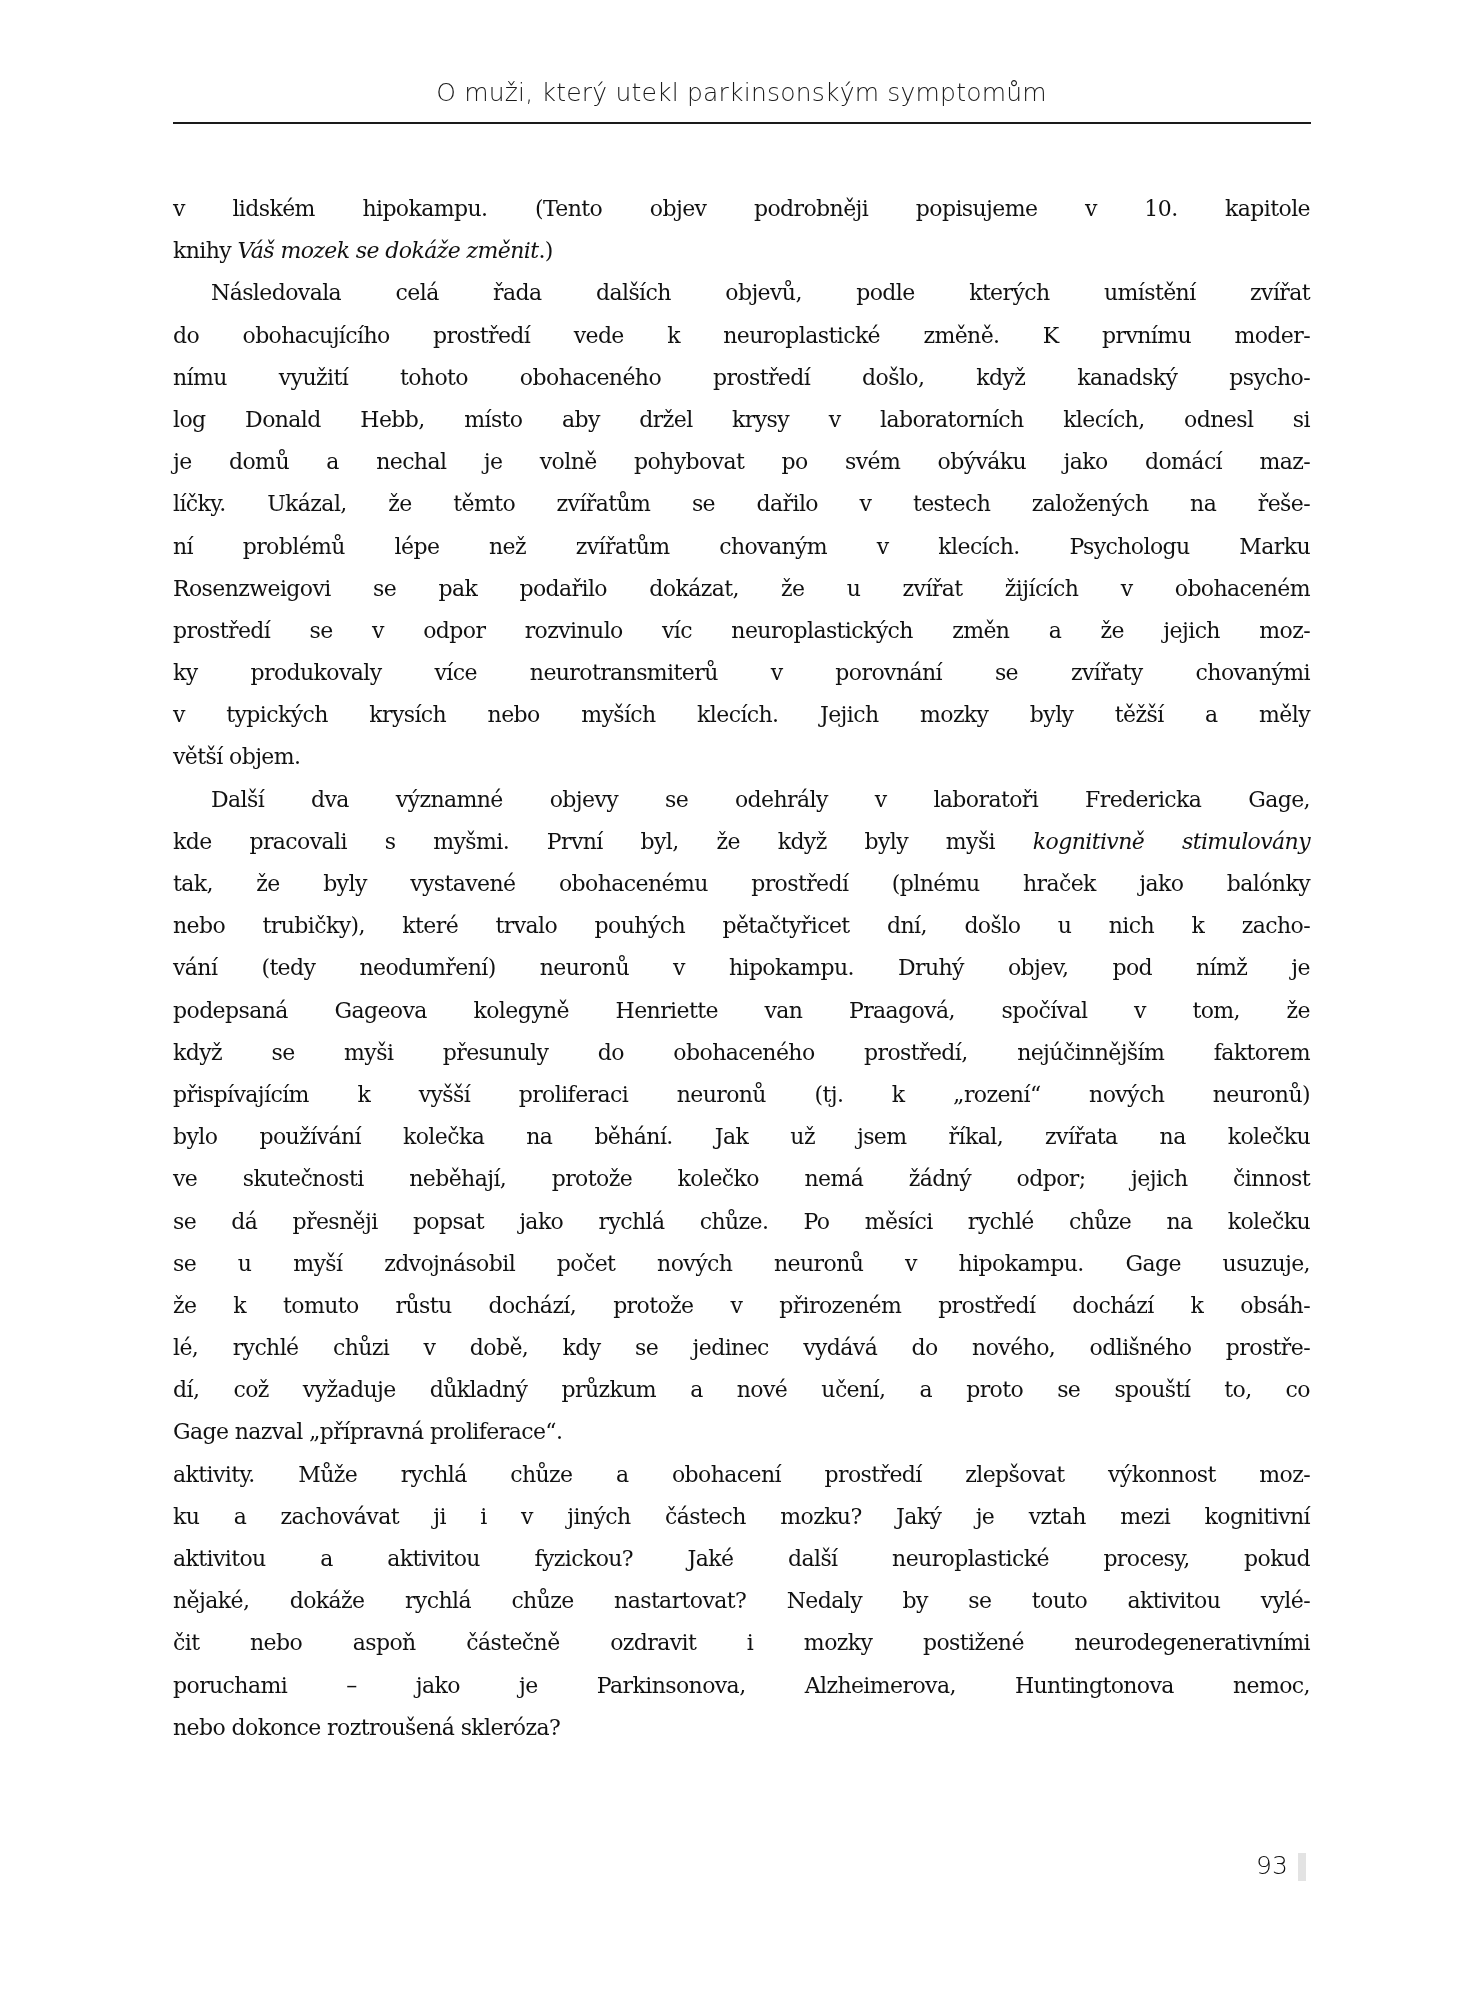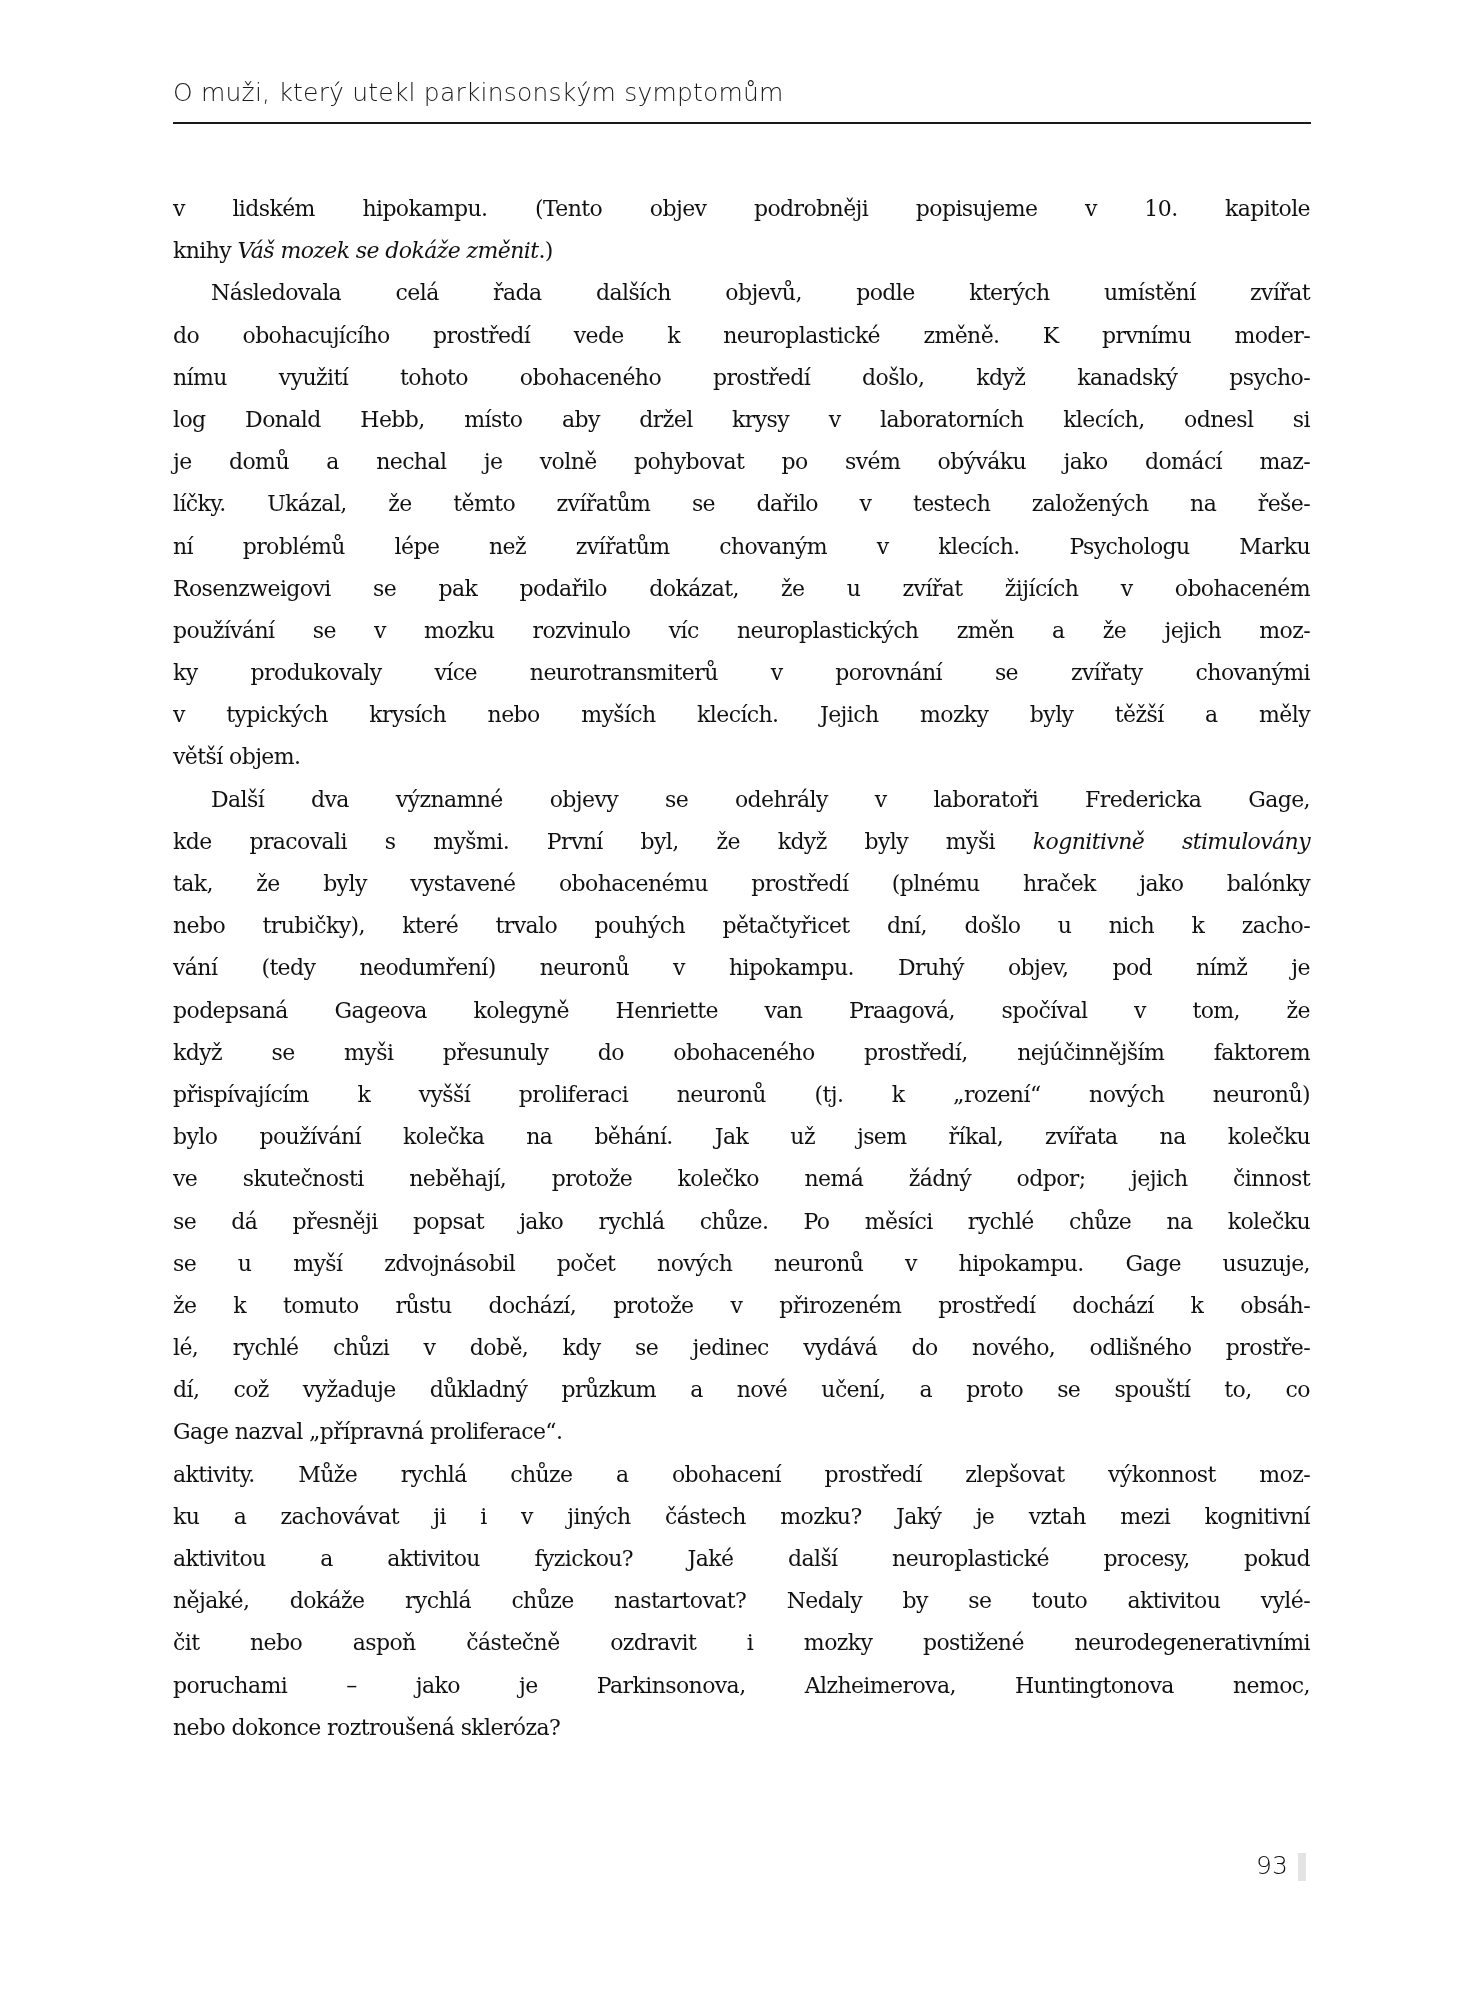--- a/index.html
+++ b/index.html
@@ -1,20 +1,20 @@
 <!DOCTYPE html>
 <html><head>
 <meta charset="utf-8">
 <style>
   html, body { margin: 0; padding: 0; background: #ffffff; }
   body { width: 1484px; height: 2000px; position: relative; overflow: hidden; }
   .page { position: absolute; left: 0; top: 0; width: 1484px; height: 2000px; background: #fff; }
   .running-head {
     position: absolute; left: 173px; top: 78px; width: 1137px;
-    text-align: left;
+    text-align: center;
     font-family: "DejaVu Sans", sans-serif;
     font-size: 25px; color: #1a1a1a; letter-spacing: 0.2px;
     font-weight: 300;
   }
   .head-rule {
     position: absolute; left: 173px; top: 122px; width: 1138px; height: 2px;
     background: #1a1a1a;
   }
   .body-text {
     position: absolute; left: 173px; top: 188px; width: 1137px;
@@ -46,21 +46,21 @@
     <span class="line">v lidském hipokampu. (Tento objev podrobněji popisujeme v 10. kapitole</span>
     <span class="line last"><span>knihy </span><em>Váš mozek se dokáže změnit</em><span>.)</span></span>
     <span class="line indent">Následovala celá řada dalších objevů, podle kterých umístění zvířat</span>
     <span class="line">do obohacujícího prostředí vede k neuroplastické změně. K prvnímu moder-</span>
     <span class="line">nímu využití tohoto obohaceného prostředí došlo, když kanadský psycho-</span>
     <span class="line">log Donald Hebb, místo aby držel krysy v laboratorních klecích, odnesl si</span>
     <span class="line">je domů a nechal je volně pohybovat po svém obýváku jako domácí maz-</span>
     <span class="line">líčky. Ukázal, že těmto zvířatům se dařilo v testech založených na řeše-</span>
     <span class="line">ní problémů lépe než zvířatům chovaným v klecích. Psychologu Marku</span>
     <span class="line">Rosenzweigovi se pak podařilo dokázat, že u zvířat žijících v obohaceném</span>
-    <span class="line">používání se v mozku rozvinulo víc neuroplastických změn a že jejich moz-</span>
+    <span class="line">prostředí se v odpor rozvinulo víc neuroplastických změn a že jejich moz-</span>
     <span class="line">ky produkovaly více neurotransmiterů v porovnání se zvířaty chovanými</span>
     <span class="line">v typických krysích nebo myších klecích. Jejich mozky byly těžší a měly</span>
     <span class="line last">větší objem.</span>
     <span class="line indent">Další dva významné objevy se odehrály v laboratoři Fredericka Gage,</span>
     <span class="line"><span>kde pracovali s myšmi. První byl, že když byly myši </span><em>kognitivně stimulovány</em></span>
     <span class="line">tak, že byly vystavené obohacenému prostředí (plnému hraček jako balónky</span>
     <span class="line">nebo trubičky), které trvalo pouhých pětačtyřicet dní, došlo u nich k zacho-</span>
     <span class="line">vání (tedy neodumření) neuronů v hipokampu. Druhý objev, pod nímž je</span>
     <span class="line">podepsaná Gageova kolegyně Henriette van Praagová, spočíval v tom, že</span>
     <span class="line">když se myši přesunuly do obohaceného prostředí, nejúčinnějším faktorem</span>

